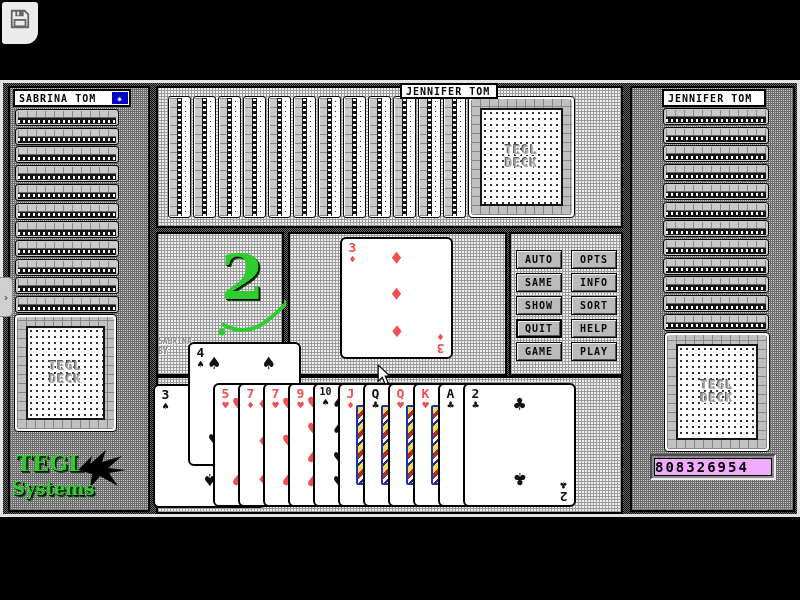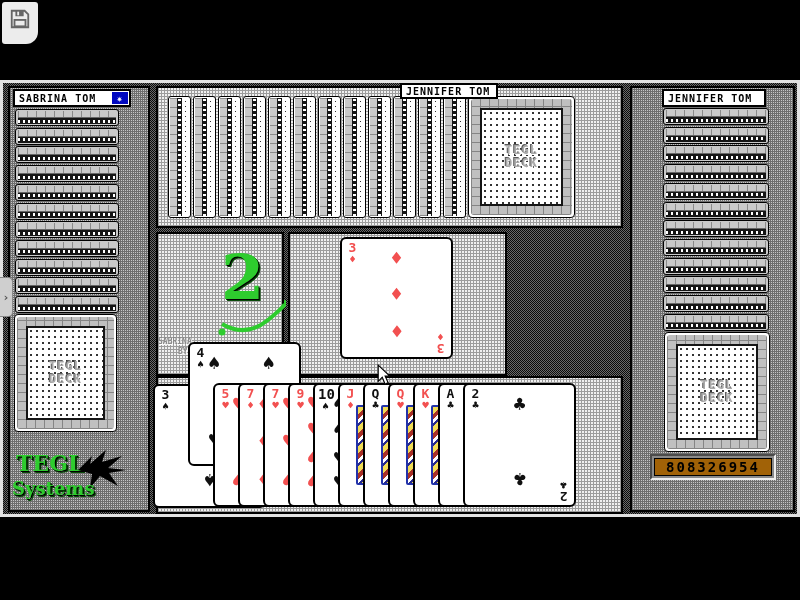--- a/index.html
+++ b/index.html
@@ -60,21 +60,21 @@
     justify-content:center;font:bold 12px "DejaVu Sans Mono",monospace;color:#a8a8a8;
     letter-spacing:1px;line-height:1.05;
     text-shadow:1px 1px 0 #fff,-1px -1px 0 #5a5a5a;}
 
   
   .pcard{position:absolute;background:#fff;border:2px solid #000;border-radius:6px;}
   .cix{position:absolute;top:2px;left:3px;width:15px;text-align:center;line-height:1;
     font-family:"DejaVu Sans Mono",monospace;font-weight:bold;}
   .cix.br{top:auto;left:auto;bottom:2px;right:3px;transform:rotate(180deg);}
   .cix .r{display:block;font-size:13px;}
-  .cix .r2{font-size:14px;}
+  .cix .r2{font-size:10px;}
   .cix .s{display:block;font-size:11px;}
   .pip{position:absolute;font-size:20px;line-height:1;transform:translate(-50%,-50%);}
   .pip.rot{transform:translate(-50%,-50%) rotate(180deg);}
   .pip.big{font-size:34px;}
   .face{position:absolute;left:16px;right:16px;top:20px;bottom:20px;border:2px solid #2233aa;
     border-radius:2px;
     background:repeating-linear-gradient(135deg,#f0dc55 0 5px,#a83028 5px 9px,#fff 9px 12px,#28288a 12px 14px);}
 
   
   .gbtn{position:absolute;width:46px;height:19px;background:#bababa;border:1px solid #000;
@@ -87,22 +87,22 @@
   .gtext{position:absolute;font-family:"DejaVu Serif",serif;font-weight:bold;color:#2ecc2e;
     text-shadow:1px 1px 0 #000,2px 2px 0 #0a4a0a;z-index:3;}
   .big-word{font-size:44px;letter-spacing:-3px;line-height:1;}
   .big-two{font-size:62px;line-height:1;}
   .credit{position:absolute;font:bold 8px "DejaVu Sans Mono",monospace;color:#8a8a8a;
     text-shadow:1px 1px 0 #fff;line-height:1.3;z-index:1;}
 
   
   .score-box{position:absolute;left:650px;top:454px;width:126px;height:26px;
     background:#8a8a8a;border:2px solid;border-color:#4a4a4a #efefef #efefef #4a4a4a;z-index:3;}
-  .score-inner{position:absolute;inset:2px;background:#a16207;border:1px solid #000;
-    font:bold 14px "DejaVu Sans Mono",monospace;letter-spacing:2px;text-align:center;
+  .score-inner{position:absolute;inset:2px;background:#f0abfc;border:1px solid #000;
+    font:bold 14px "DejaVu Sans Mono",monospace;letter-spacing:2px;
     line-height:17px;color:#000;}
   .save-btn{position:absolute;left:2px;top:2px;width:36px;height:42px;background:#ececec;
     border-radius:3px 3px 12px 3px;display:flex;align-items:flex-start;justify-content:center;
     padding-top:6px;cursor:pointer;}
   .edge-tab{position:absolute;left:0;top:277px;width:13px;height:40px;background:#cfcfcf;
     border:1px solid #888;border-left:none;border-radius:0 5px 5px 0;color:#555;
     display:flex;align-items:center;justify-content:center;font:bold 11px "DejaVu Sans",sans-serif;
     z-index:5;cursor:pointer;}
   .cursor{position:absolute;left:377px;top:364px;z-index:50;}
 </style>
@@ -267,25 +267,37 @@
   </div>
 
   <div class="panel grid-mid" style="left:156px;top:232px;width:128px;height:144px;"></div>
   <div class="gtext big-two" style="left:221px;top:247px;">2</div>
   <svg style="position:absolute;left:214px;top:300px;z-index:3;" width="72" height="38" viewBox="0 0 72 38">
     <path d="M8,24 Q32,38 54,20 T70,2" fill="none" stroke="#2ecc2e" stroke-width="4"></path>
     <circle cx="8" cy="32" r="3.5" fill="#2ecc2e"></circle>
   </svg>
   <div class="credit" style="left:158px;top:337px;">
     <span>SABRINA</span><br>
-    <span style="margin-left:20px;">BY</span>
+    <span style="margin-left:0;">BY</span>
   </div>
 
   <div class="panel grid-mid" style="left:288px;top:232px;width:219px;height:144px;"></div>
 
+  <div class="panel grid-mid" id="buttons-panel" style="left:509px;top:232px;width:114px;height:144px;">
+      <button class="gbtn" style="left: 5px; top: 16px;">AUTO</button>
+      <button class="gbtn" style="left: 60px; top: 16px;">OPTS</button>
+      <button class="gbtn" style="left: 5px; top: 39px;">SAME</button>
+      <button class="gbtn" style="left: 60px; top: 39px;">INFO</button>
+      <button class="gbtn" style="left: 5px; top: 62px;">SHOW</button>
+      <button class="gbtn" style="left: 60px; top: 62px;">SORT</button>
+      <button class="gbtn qbtn" style="left: 5px; top: 85px;">QUIT</button>
+      <button class="gbtn" style="left: 60px; top: 85px;">HELP</button>
+      <button class="gbtn" style="left: 5px; top: 108px;">GAME</button>
+      <button class="gbtn" style="left: 60px; top: 108px;">PLAY</button>
+    </div>
 
   <div class="panel grid-mid" style="left:156px;top:376px;width:467px;height:138px;"></div>
 
   <div class="panel grid-dark" style="left:630px;top:86px;width:165px;height:426px;"></div>
   <div class="plate" style="left:662px;top:89px;width:104px;height:18px;">
     <span>JENNIFER TOM</span>
   </div>
   <div style="position:absolute;left:663px;top:108px;width:106px;height:230px;z-index:2;">
       <div class="hstrip" style="top: 0px;">
         <i class="hs-top"></i>

